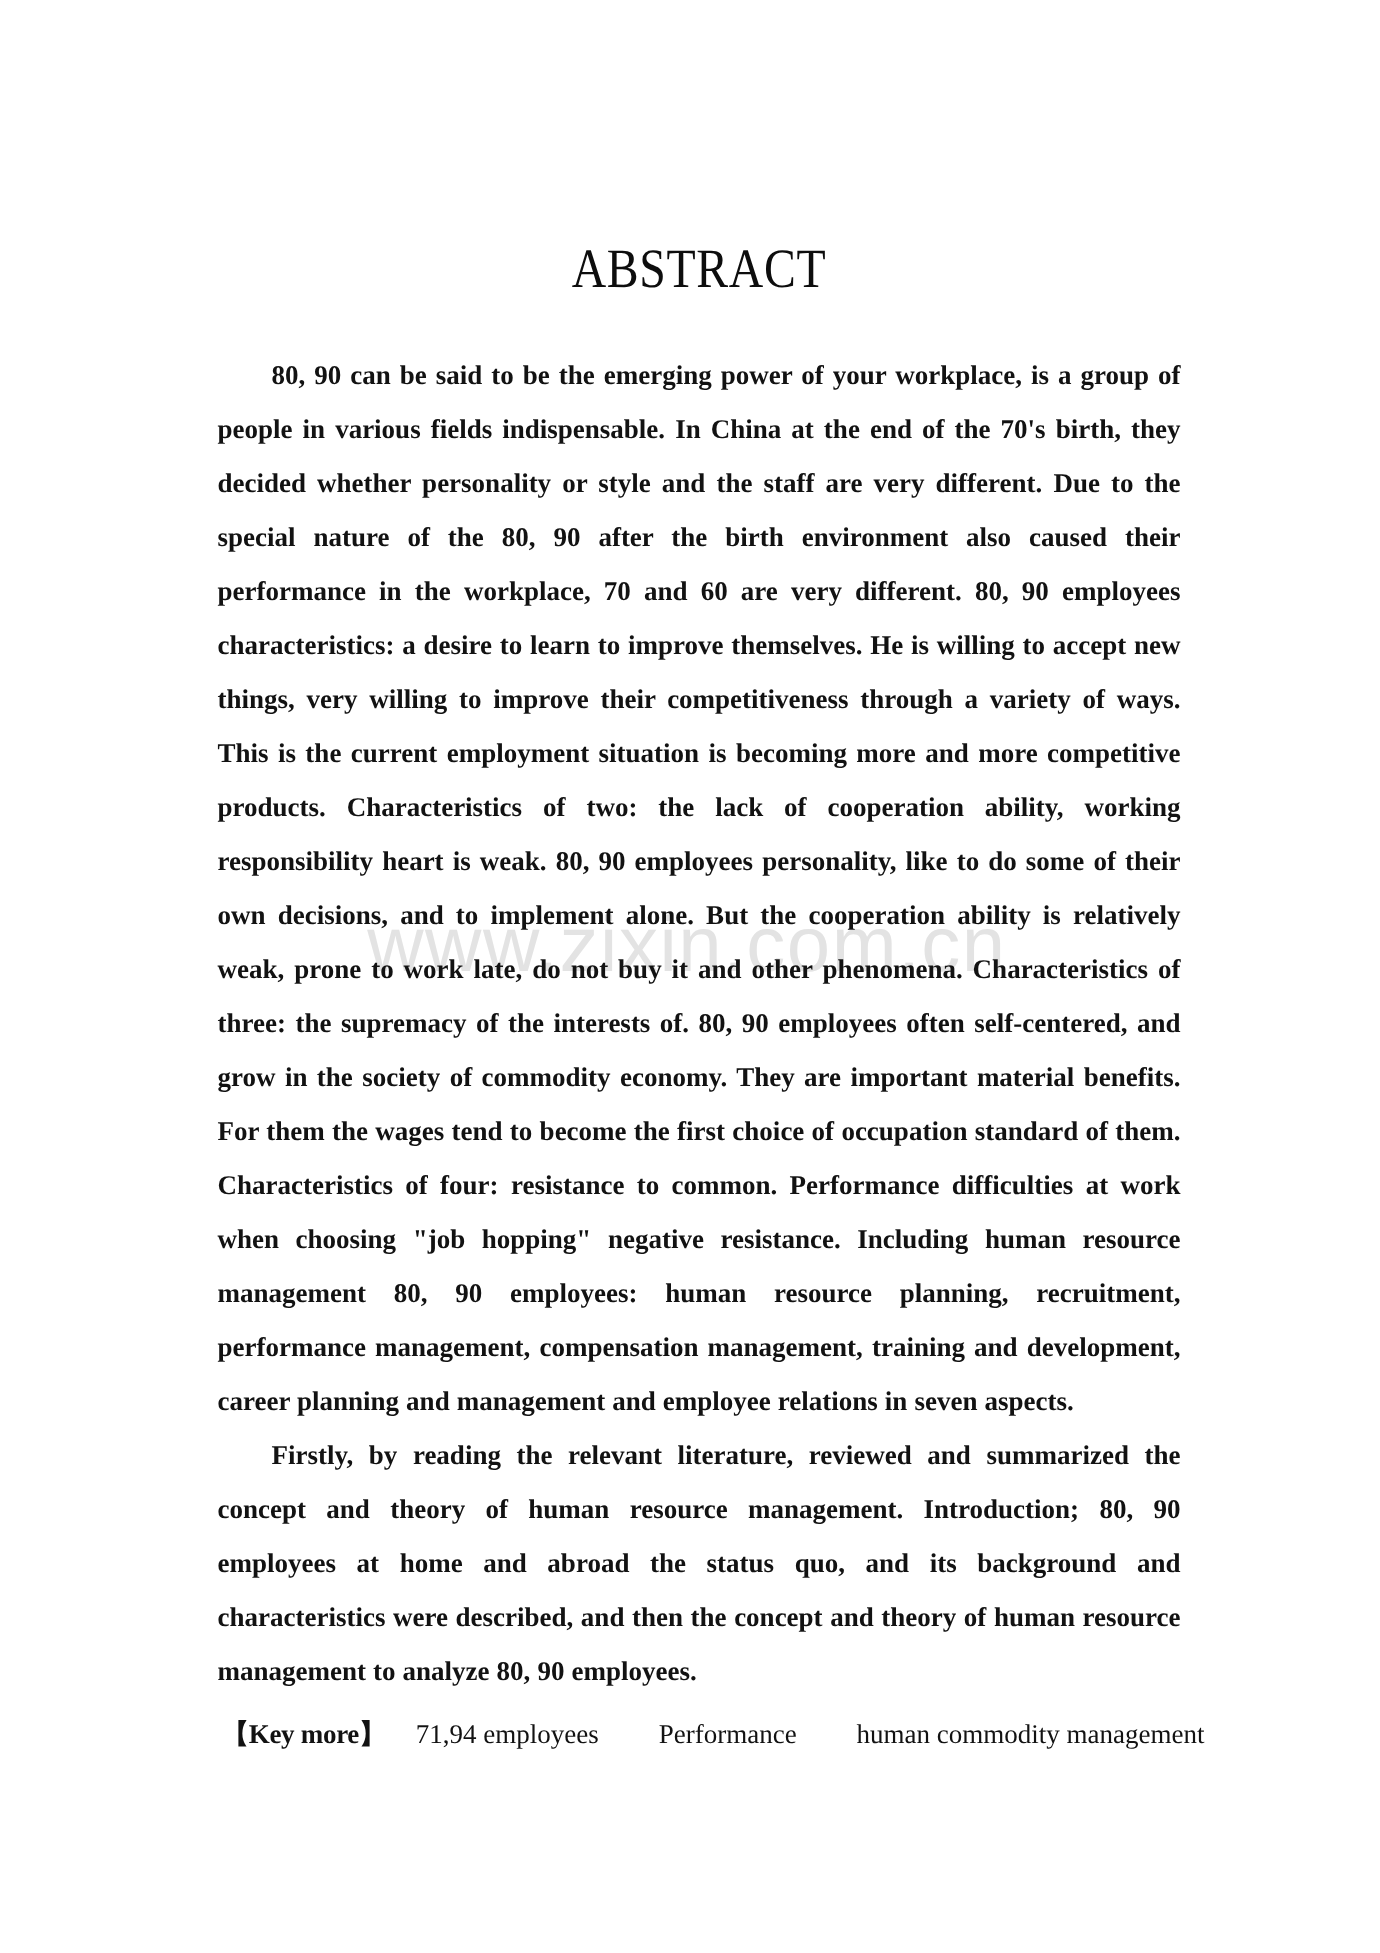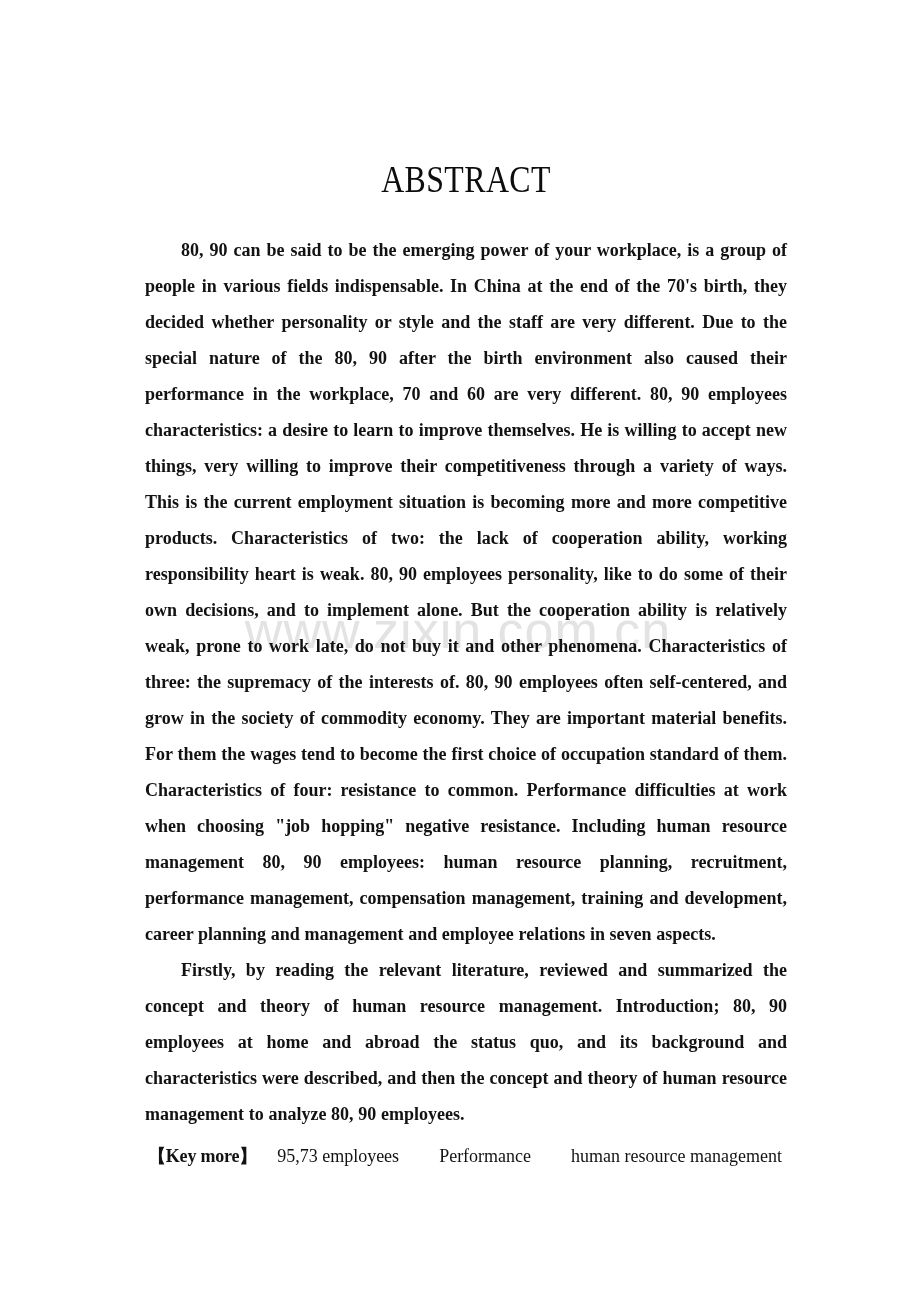--- a/index.html
+++ b/index.html
@@ -104,17 +104,17 @@
 
   <div class="content">
 
     <h1 class="doc-title">ABSTRACT</h1>
 
     <p class="body-para para-1">80, 90 can be said to be the emerging power of your workplace, is a group of people in various fields indispensable. In China at the end of the 70's birth, they decided whether personality or style and the staff are very different. Due to the special nature of the 80, 90 after the birth environment also caused their performance in the workplace, 70 and 60 are very different. 80, 90 employees characteristics: a desire to learn to improve themselves. He is willing to accept new things, very willing to improve their competitiveness through a variety of ways. This is the current employment situation is becoming more and more competitive products. Characteristics of two: the lack of cooperation ability, working responsibility heart is weak. 80, 90 employees personality, like to do some of their own decisions, and to implement alone. But the cooperation ability is relatively weak, prone to work late, do not buy it and other phenomena. Characteristics of three: the supremacy of the interests of. 80, 90 employees often self-centered, and grow in the society of commodity economy. They are important material benefits. For them the wages tend to become the first choice of occupation standard of them. Characteristics of four: resistance to common. Performance difficulties at work when choosing "job hopping" negative resistance. Including human resource management 80, 90 employees: human resource planning, recruitment, performance management, compensation management, training and development, career planning and management and employee relations in seven aspects.</p>
 
     <p class="body-para para-2">Firstly, by reading the relevant literature, reviewed and summarized the concept and theory of human resource management. Introduction; 80, 90 employees at home and abroad the status quo, and its background and characteristics were described, and then the concept and theory of human resource management to analyze 80, 90 employees.</p>
 
     <p class="keywords-line">
-      <span class="kw-label">【Key more】</span><span class="kw-gap"></span><span class="kw-item">95,73 employees</span><span class="kw-gap"></span><span class="kw-gap"></span><span class="kw-item">Performance</span><span class="kw-gap"></span><span class="kw-gap"></span><span class="kw-item">human resource management</span>
+      <span class="kw-label">【Key more】</span><span class="kw-gap"></span><span class="kw-item">71,94 employees</span><span class="kw-gap"></span><span class="kw-gap"></span><span class="kw-item">Performance</span><span class="kw-gap"></span><span class="kw-gap"></span><span class="kw-item">human commodity management</span>
     </p>
 
   </div>
 </div>
 
 </body></html>

